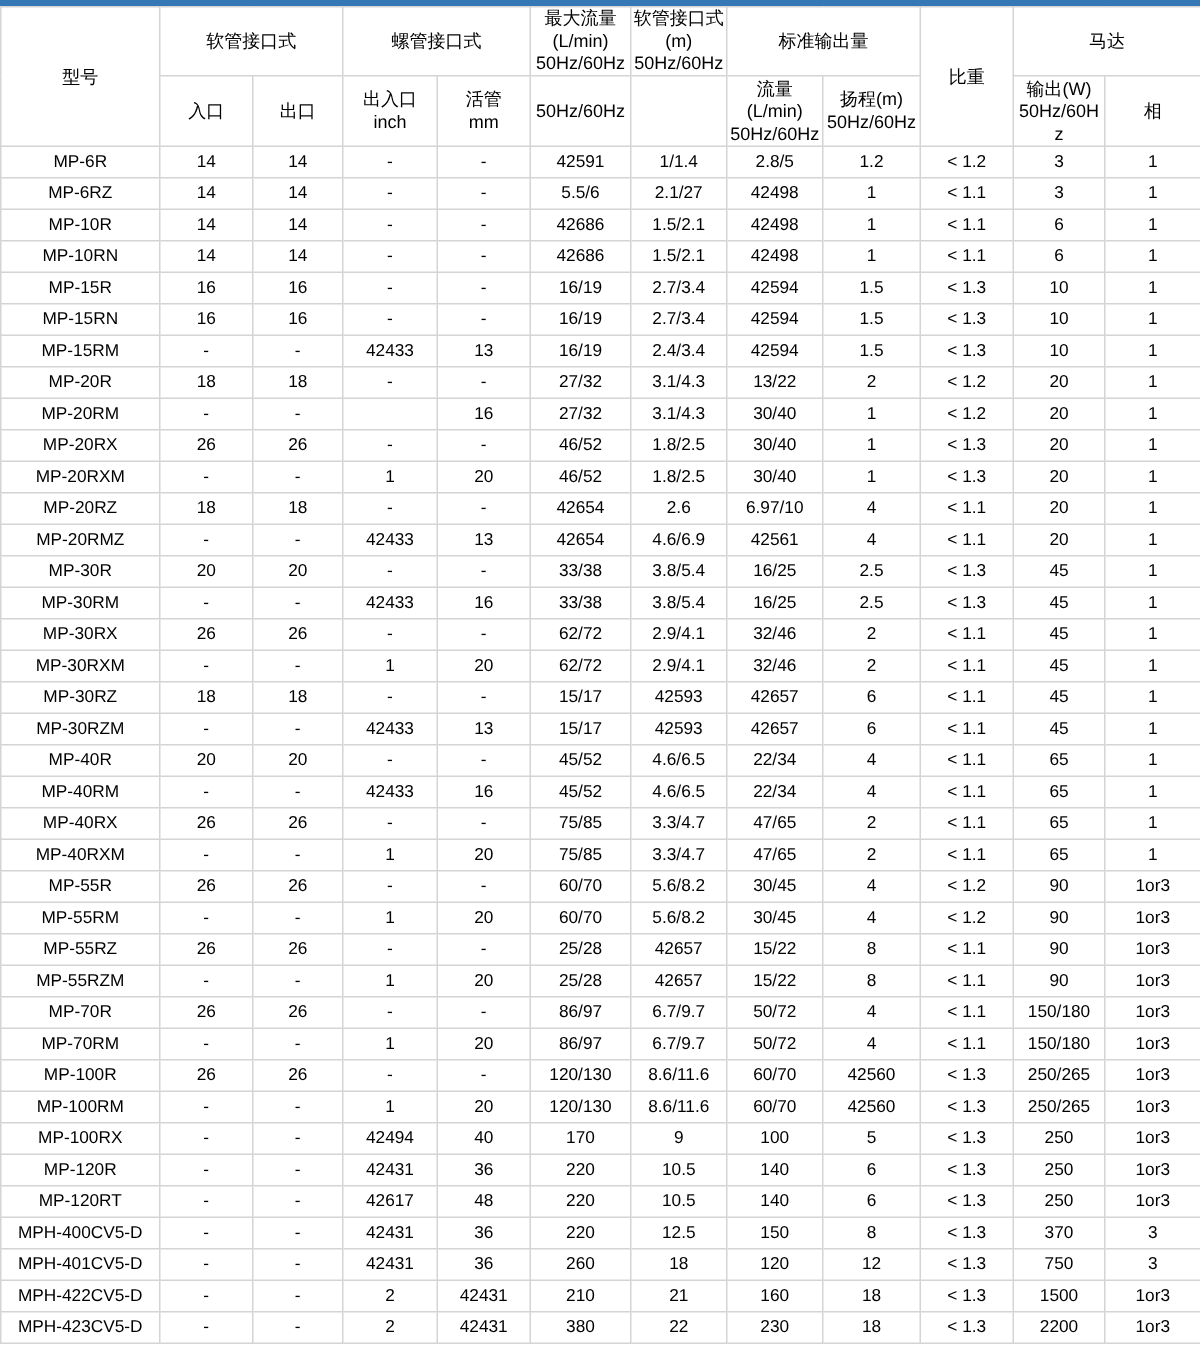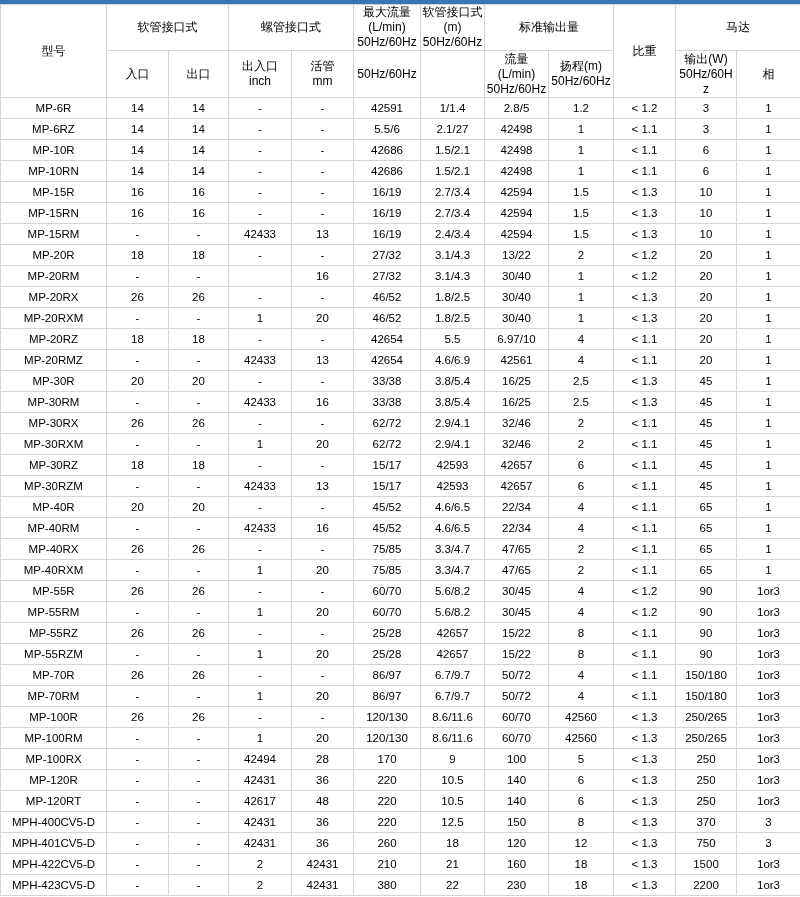--- a/index.html
+++ b/index.html
@@ -254,21 +254,21 @@
           <td>20</td>
           <td>1</td>
         </tr>
         <tr>
           <td>MP-20RZ</td>
           <td>18</td>
           <td>18</td>
           <td>-</td>
           <td>-</td>
           <td>42654</td>
-          <td>5.5</td>
+          <td>2.6</td>
           <td>6.97/10</td>
           <td>4</td>
           <td>&lt; 1.1</td>
           <td>20</td>
           <td>1</td>
         </tr>
         <tr>
           <td>MP-20RMZ</td>
           <td>-</td>
           <td>-</td>
@@ -532,21 +532,21 @@
           <td>42560</td>
           <td>&lt; 1.3</td>
           <td>250/265</td>
           <td>1or3</td>
         </tr>
         <tr>
           <td>MP-100RX</td>
           <td>-</td>
           <td>-</td>
           <td>42494</td>
-          <td>28</td>
+          <td>40</td>
           <td>170</td>
           <td>9</td>
           <td>100</td>
           <td>5</td>
           <td>&lt; 1.3</td>
           <td>250</td>
           <td>1or3</td>
         </tr>
         <tr>
           <td>MP-120R</td>

